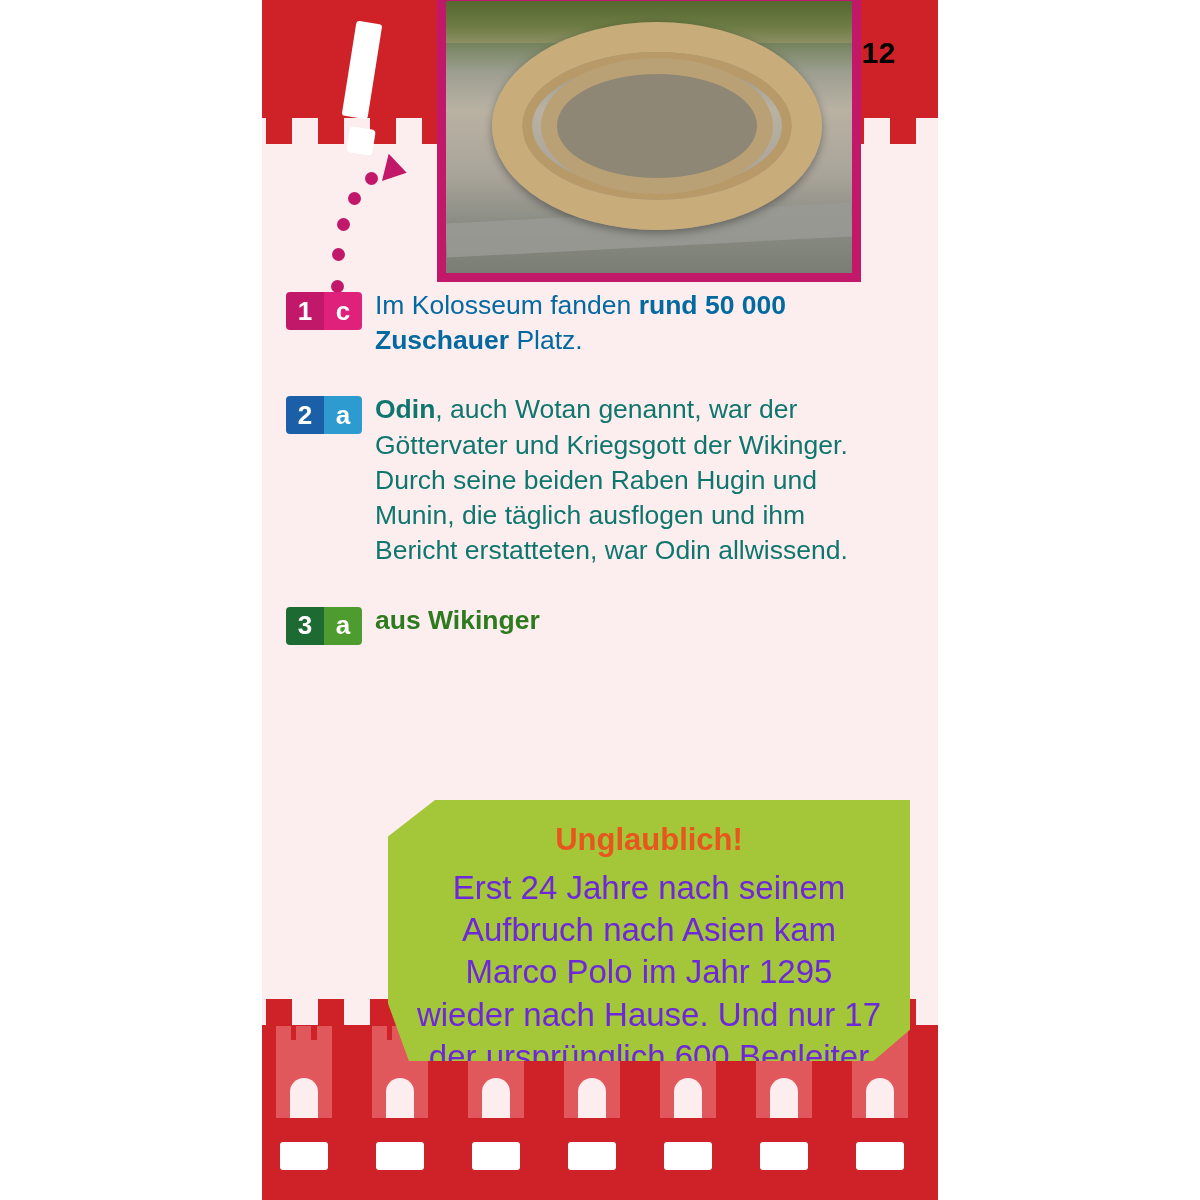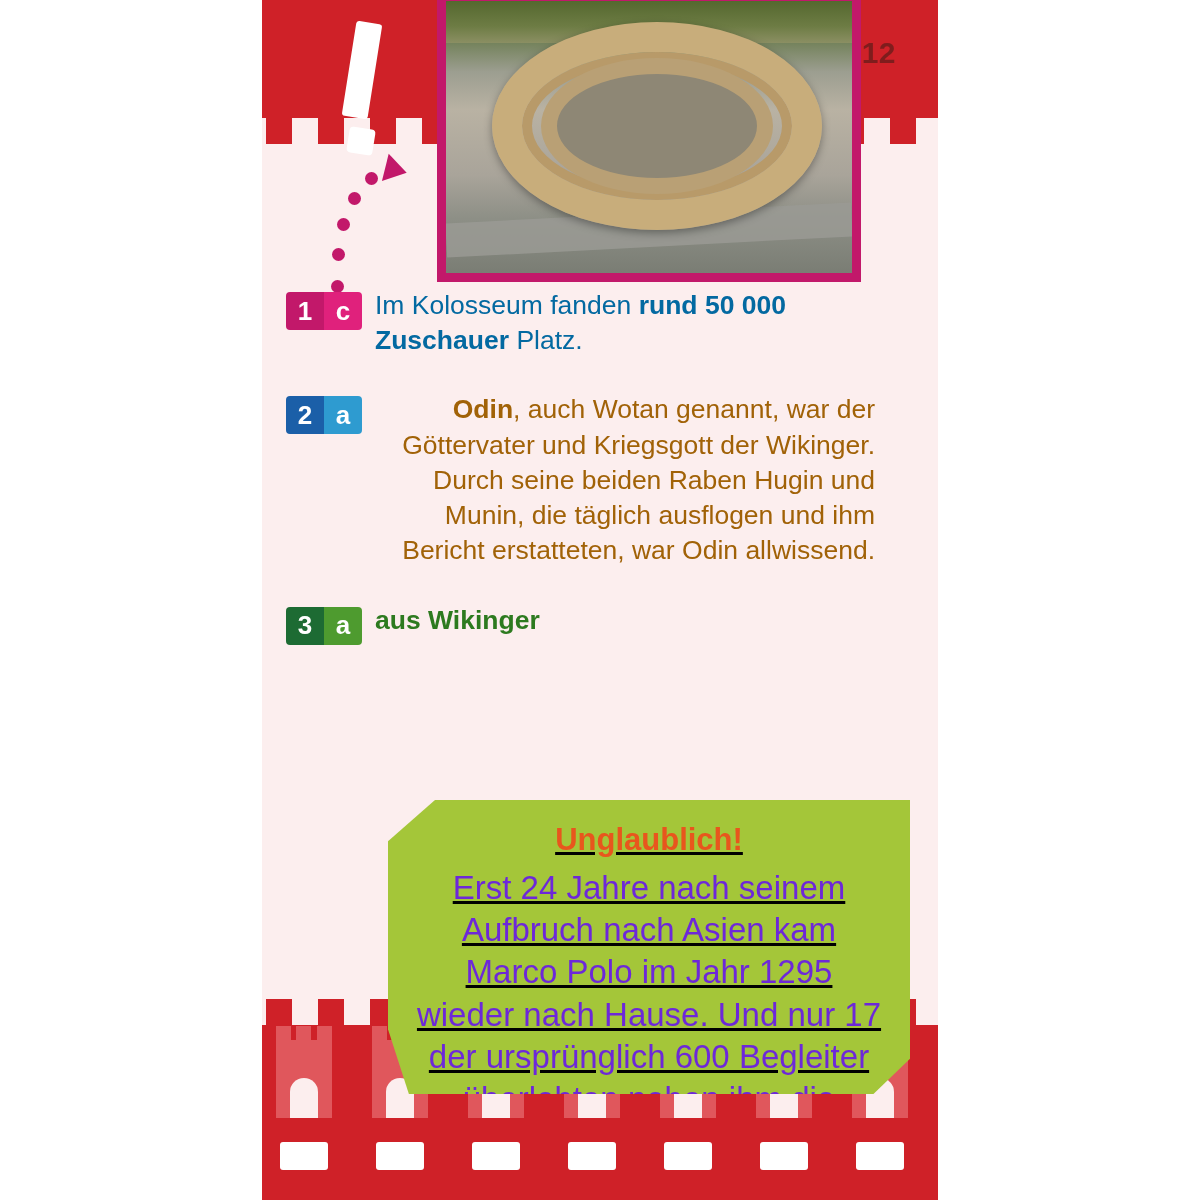--- a/index.html
+++ b/index.html
@@ -78,21 +78,21 @@
     width: 48px; height: 28px;
     background: #ffffff;
     border-radius: 3px;
   }
 
   
   .page-number {
     position: absolute;
     right: 42px;
     top: 36px;
-    color: #7f1d1d;
+    color: #000000;
     font-size: 30px;
     font-weight: bold;
     letter-spacing: 0.5px;
   }
 
   
   .photo-frame {
     position: absolute;
     left: 175px;
     top: -8px;
@@ -233,37 +233,36 @@
   .a3 .num { background: #1d6b33; }
   .a3 .ltr { background: #4e9b2f; }
 
   .answer-text {
     font-size: 26.5px;
     line-height: 1.33;
     max-width: 500px;
     font-family: "Liberation Sans", sans-serif;
   }
   .a1 .answer-text { color: #0369a1; }
-  .a2 .answer-text { color: #a16207; text-align: right; }
+  .a2 .answer-text { color: #0f766e; }
   .a3 .answer-text { color: #2d7a1f; font-weight: bold; }
   .answer-text b { font-weight: bold; }
 
   
   .factbox {
     position: absolute;
     left: 126px;
     top: 800px;
     width: 522px;
-    height: 294px;
+    height: 261px;
     background: #a4c639;
     clip-path: polygon(9% 0%, 100% 0%, 100% 88%, 93% 100%, 4% 100%, 0% 78%, 0% 14%);
     padding: 18px 26px 8px 26px;
     box-sizing: border-box;
     text-align: center;
-    text-decoration: underline;
   }
   .fact-title {
     color: #e8561d;
     font-size: 31px;
     font-weight: bold;
     margin: 4px 0 9px 0;
     font-family: "Liberation Sans", sans-serif;
   }
   .fact-body {
     color: #6d28d9;

